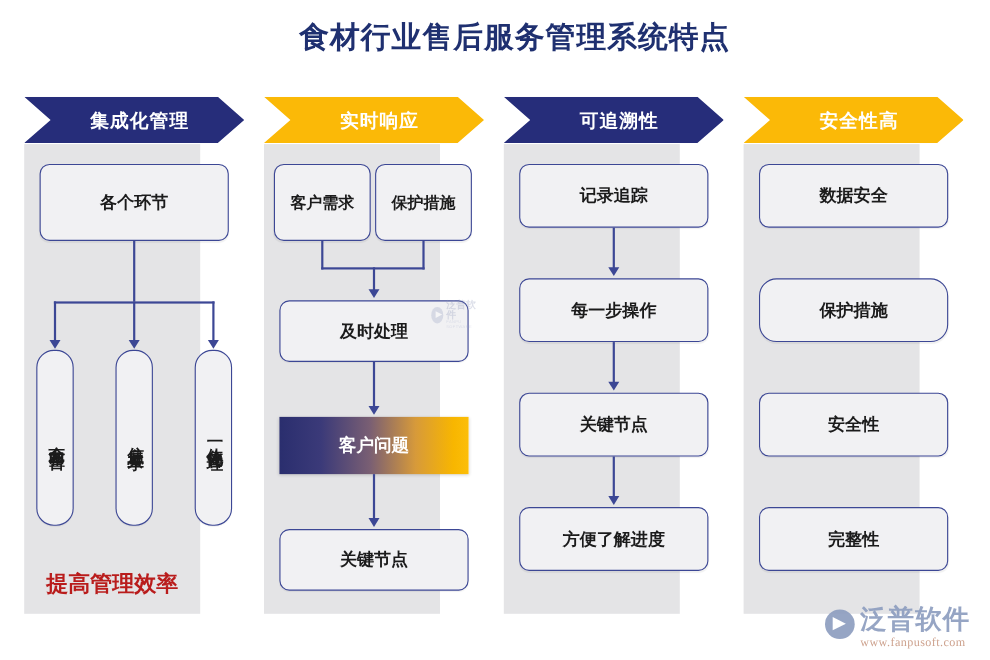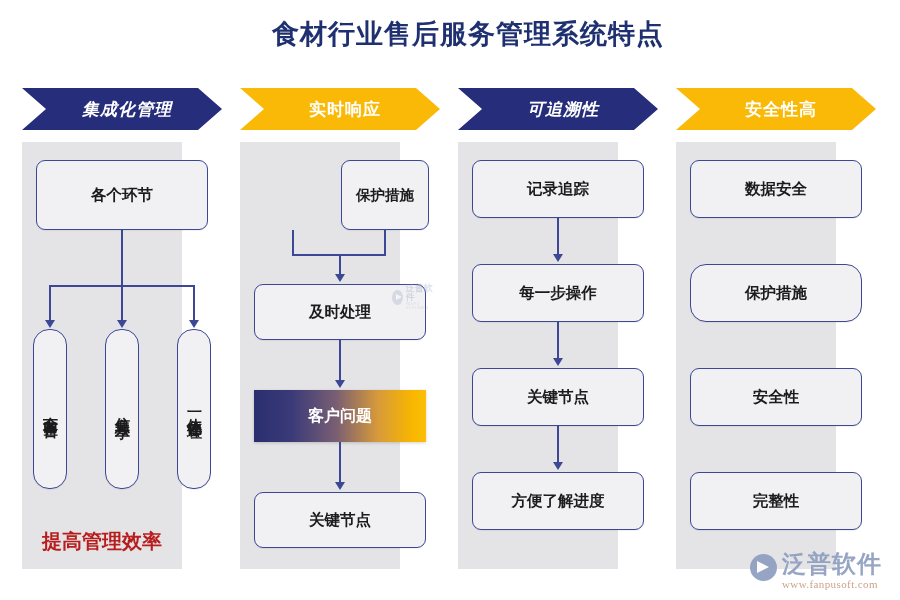--- a/index.html
+++ b/index.html
@@ -30,30 +30,30 @@
   .col-3{left:676px;}
 
   
   .chev{
     position:relative;height:42px;width:200px;
     display:flex;align-items:center;justify-content:center;
     color:#ffffff;font-size:17px;font-weight:bold;letter-spacing:1px;
     clip-path:polygon(0 0, 88% 0, 100% 50%, 88% 100%, 0 100%, 12% 50%);
     -webkit-clip-path:polygon(0 0, 88% 0, 100% 50%, 88% 100%, 0 100%, 12% 50%);
   }
-  .chev.navy{background:#262d7a;font-style:italic;}
+  .chev.navy{background:#262d7a;}
   .chev.amber{background:#fbb907;}
   .chev span{padding-left:10px;}
 
   
   .panel{
     position:relative;
     width:160px;height:427px;
     background:#e4e4e6;
-    margin-top:12px;
+    margin-top:1px;
   }
 
   
   .node{
     position:absolute;
     background:#f1f1f3;
     border:1.6px solid #3c4795;
     border-radius:9px;
     display:flex;align-items:center;justify-content:center;
     color:#1b1b1b;
@@ -167,20 +167,21 @@
       <div class="caption">提高管理效率</div>
     </div>
   </div>
 
   <div class="col col-1">
     <div class="chev amber">
       <span>实时响应</span>
     </div>
     <div class="panel">
 
+      <div class="node" style="left:9px;top:18px;width:88px;height:70px;font-size:14.5px;">客户需求</div>
       <div class="node" style="left:101px;top:18px;width:88px;height:70px;font-size:14.5px;">保护措施</div>
 
       <div class="conn vline" style="left:52px;top:88px;height:26px;"></div>
       <div class="conn vline" style="left:144px;top:88px;height:26px;"></div>
       <div class="conn hline" style="left:52px;top:112px;width:94px;"></div>
       <div class="conn vline" style="left:99px;top:112px;height:22px;"></div>
       <div class="arrow" style="left:95px;top:132px;"></div>
 
       <div class="node" style="left:14px;top:142px;width:172px;height:56px;">及时处理</div>
 

